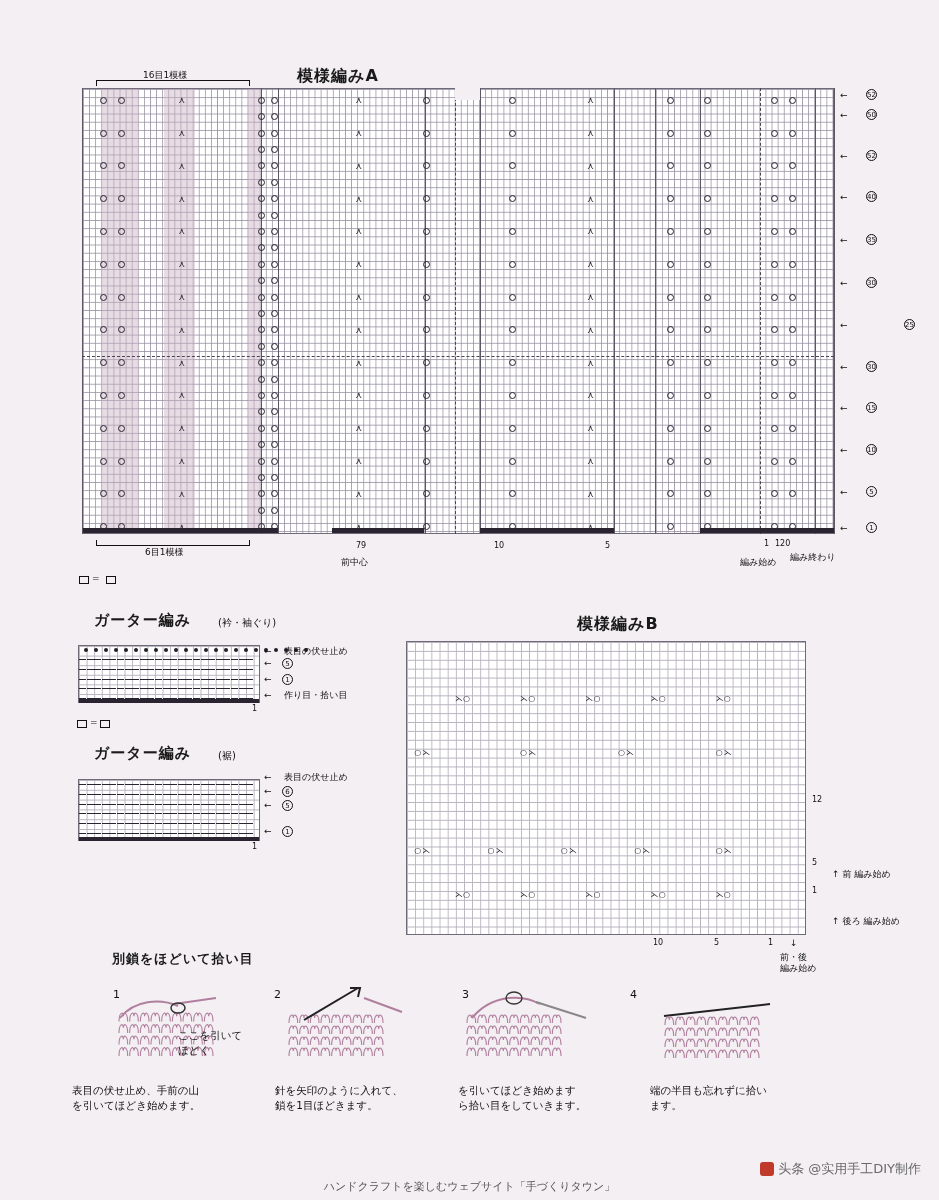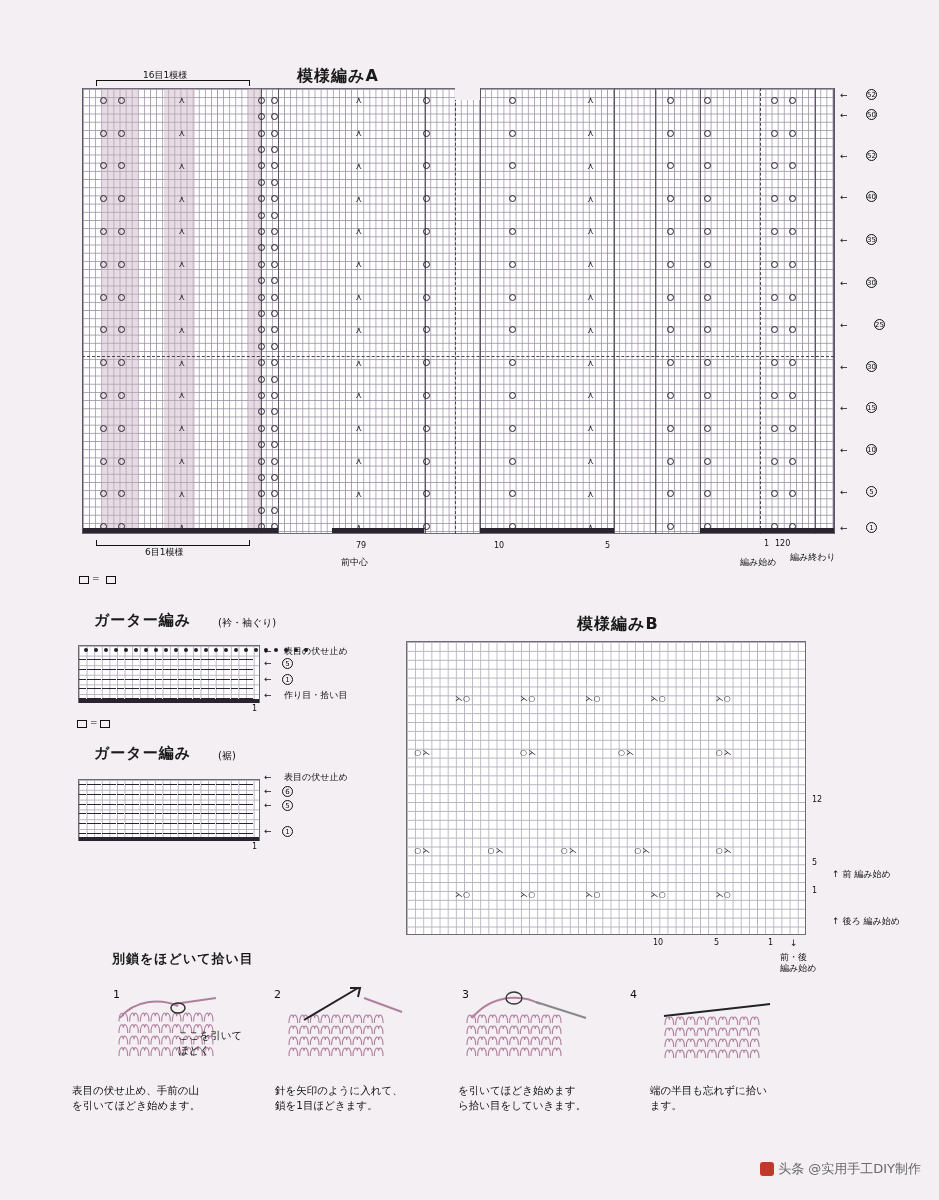--- a/index.html
+++ b/index.html
@@ -132,21 +132,21 @@
       <div class="circnum" style="left: 866px; top: 109px;">50</div>
       <div class="arrowL" style="left: 840px; top: 151px;">←</div>
       <div class="circnum" style="left: 866px; top: 150px;">52</div>
       <div class="arrowL" style="left: 840px; top: 192px;">←</div>
       <div class="circnum" style="left: 866px; top: 191px;">40</div>
       <div class="arrowL" style="left: 840px; top: 235px;">←</div>
       <div class="circnum" style="left: 866px; top: 234px;">35</div>
       <div class="arrowL" style="left: 840px; top: 278px;">←</div>
       <div class="circnum" style="left: 866px; top: 277px;">30</div>
       <div class="arrowL" style="left: 840px; top: 320px;">←</div>
-      <div class="circnum" style="left: 874px; top: 319px;">25</div>
+      <div class="circnum" style="left: 904px; top: 319px;">25</div>
       <div class="arrowL" style="left: 840px; top: 362px;">←</div>
       <div class="circnum" style="left: 866px; top: 361px;">30</div>
       <div class="arrowL" style="left: 840px; top: 403px;">←</div>
       <div class="circnum" style="left: 866px; top: 402px;">15</div>
       <div class="arrowL" style="left: 840px; top: 445px;">←</div>
       <div class="circnum" style="left: 866px; top: 444px;">10</div>
       <div class="arrowL" style="left: 840px; top: 487px;">←</div>
       <div class="circnum" style="left: 866px; top: 486px;">5</div>
       <div class="arrowL" style="left: 840px; top: 523px;">←</div>
       <div class="circnum" style="left: 866px; top: 522px;">1</div>
@@ -452,20 +452,21 @@
 
   <div class="cap" style="left:72px;top:1083px;">表目の伏せ止め、手前の山
 を引いてほどき始めます。</div>
   <div class="cap" style="left:275px;top:1083px;">針を矢印のように入れて、
 鎖を1目ほどきます。</div>
   <div class="cap" style="left:458px;top:1083px;">を引いてほどき始めます
 ら拾い目をしていきます。</div>
   <div class="cap" style="left:650px;top:1083px;">端の半目も忘れずに拾い
 ます。</div>
 
+  <div class="footer">ハンドクラフトを楽しむウェブサイト「手づくりタウン」</div>
   <div class="wm">
     <span class="wmlogo"></span>
     <span>头条</span>
     <span>@实用手工DIY制作</span>
   </div>
 
 </div>
 
 <div class="dashcell" style="left: 79px; top: 659.4px;"></div>
 <div class="dashcell" style="left: 86.6px; top: 659.4px;"></div>

